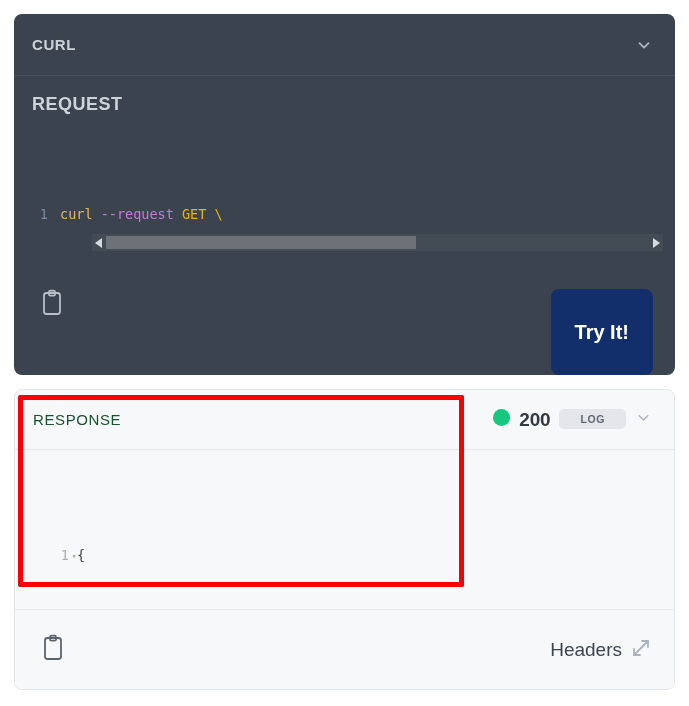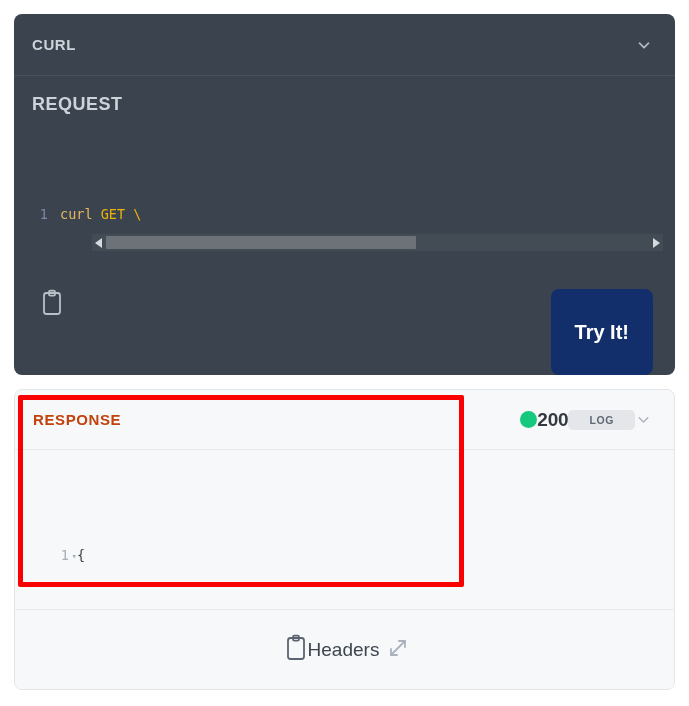--- a/index.html
+++ b/index.html
@@ -148,28 +148,29 @@
   }
   .resp-header {
     height: 60px;
     display: flex;
     align-items: center;
     justify-content: space-between;
     padding: 0 22px 0 18px;
     border-bottom: 1px solid #e6e8ea;
   }
   .resp-title {
-    color: #c2410c;
+    color: #14532d;
     font-size: 15px;
-    font-weight: 700;
+    font-weight: 400;
     letter-spacing: 0.6px;
   }
   .resp-status {
     display: flex;
-    align-items: center;
+    align-items: flex-start;
+    gap: 9px;
   }
   .dot {
     width: 17px; height: 17px;
     border-radius: 50%;
     background: #16c77e;
     display: block;
   }
   .code200 {
     font-size: 19px;
     font-weight: 700;
@@ -216,21 +217,21 @@
     color: #a8afba;
   }
   .j-punct { color: #3a3f45; }
 
   .resp-footer {
     position: absolute;
     left: 0; right: 0; bottom: 0;
     height: 80px;
     display: flex;
     align-items: center;
-    justify-content: center;
+    justify-content: space-between;
     padding: 0 22px 0 26px;
     border-top: 1px solid #e9ebed;
     background: #f7f8f9;
   }
   .headers-btn {
     display: flex;
     align-items: center;
     gap: 8px;
     cursor: pointer;
   }
@@ -269,21 +270,21 @@
       </span>
     </div>
 
     <div class="request-label">REQUEST</div>
 
     <div class="code-wrap">
       <div class="code">
 
         <div class="row">
           <span class="ln">1</span>
-          <span class="tok-cmd">curl </span><span class="tok-plain">GET \</span>
+          <span class="tok-cmd">curl </span><span class="tok-flag">--request </span><span class="tok-plain">GET \</span>
         </div>
 
         
 
         
 
         
 
       </div>
 

